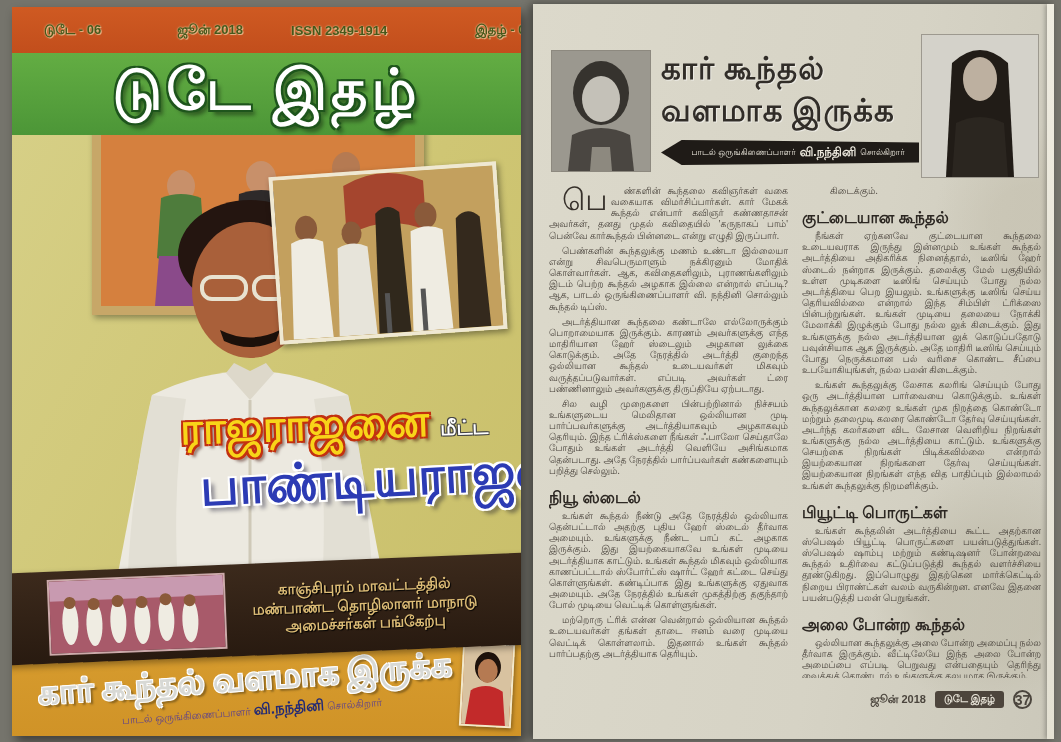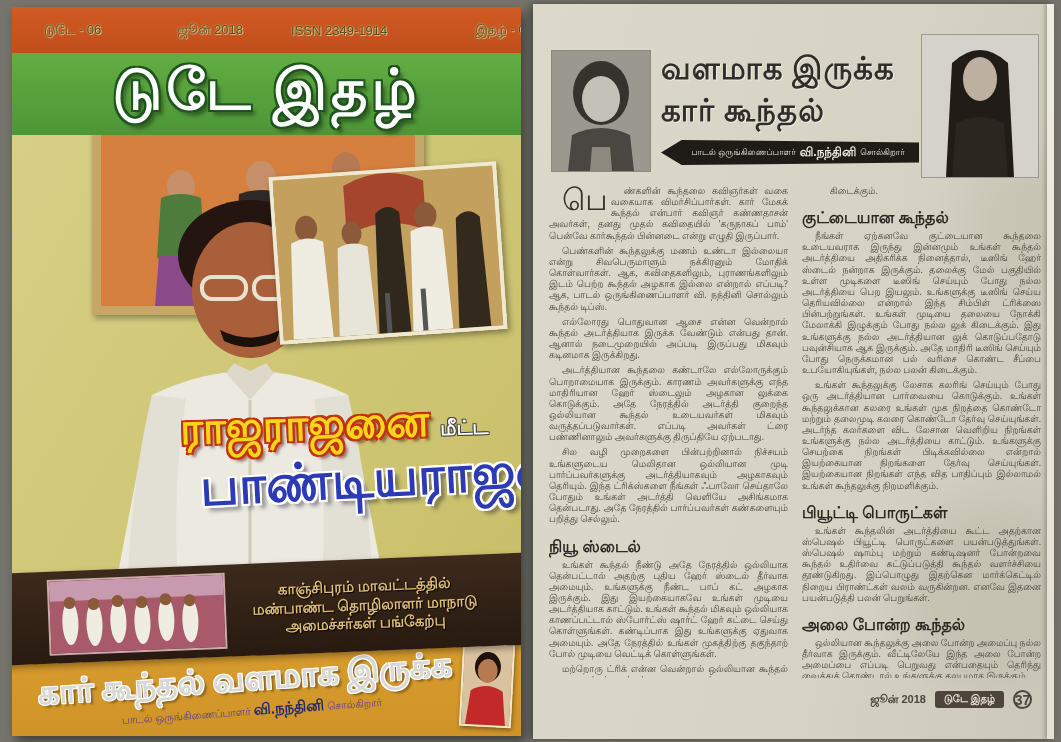--- a/index.html
+++ b/index.html
@@ -5,21 +5,21 @@
   * { margin:0; padding:0; box-sizing:border-box; }
   body { background:#6f6e66; font-family:"Liberation Sans", sans-serif; }
   #canvas { position:relative; width:1061px; height:742px; background:#75746c; overflow:hidden; }
 
   
   #cover { position:absolute; left:12px; top:7px; width:509px; height:729px;
            background:#d0c878; box-shadow:4px 6px 10px rgba(0,0,0,.45); overflow:hidden; }
   .masthead { position:absolute; left:0; top:0; width:100%; height:46px;
               background:linear-gradient(#cf5a22,#c24e1c); display:flex; align-items:center;
               padding:0 8px; z-index:6; }
-  .masthead .mh-item { color:#47581a; font-weight:normal; font-size:13px;
+  .masthead .mh-item { color:#47581a; font-weight:bold; font-size:13px;
               text-shadow:0 0 2px #e9dfb6, 1px 1px 0 rgba(255,240,200,.5); white-space:nowrap; }
   .mh-vol { margin-left:24px; } .mh-date { margin-left:76px; } .mh-issn { margin-left:48px; } .mh-issue { margin-left:48px;padding-left:40px; }
   .price-badge { margin-left:auto; margin-right:4px; background:radial-gradient(#f6d838,#edbe23);
               border-radius:14px; padding:5px 9px; color:#c62806; font-weight:bold; font-size:15px;
               box-shadow:0 0 0 2px #f3e49a, 1px 2px 3px rgba(0,0,0,.4); }
   .titleband { position:absolute; left:0; top:46px; width:100%; height:82px;
               background:linear-gradient(#63ad43,#4c9637); z-index:5; display:flex;
               align-items:center; justify-content:center; }
   .cover-title { font-size:56px; font-weight:bold; color:#ffffff; letter-spacing:4px;
               font-family:"Liberation Serif", serif;
@@ -227,22 +227,22 @@
       <svg width="100%" height="100%" viewBox="0 0 98 120" preserveAspectRatio="none">
         <rect width="98" height="120" fill="#9b988f"></rect>
         <ellipse cx="49" cy="42" rx="28" ry="32" fill="#36332e"></ellipse>
         <ellipse cx="49" cy="48" rx="19" ry="23" fill="#c4c1b8"></ellipse>
         <path d="M20 84 Q49 70 78 84 L82 120 L16 120 Z" fill="#4a4641"></path>
         <path d="M40 96 L58 96 L60 120 L38 120 Z" fill="#8d897f"></path>
       </svg>
     </div>
 
     <div class="art-title">
+      <div>கார் கூந்தல்</div>
       <div>வளமாக இருக்க</div>
-      <div>கார் கூந்தல்</div>
     </div>
 
     <div class="arrow-band">
       <span>பாடல் ஒருங்கிணைப்பாளர்</span>
       <span class="byl-name">வி.நந்தினி</span>
       <span>சொல்கிறார்</span>
     </div>
 
     <div class="art-photo-right">
       <svg width="100%" height="100%" viewBox="0 0 116 142" preserveAspectRatio="none">
@@ -250,21 +250,20 @@
         <path d="M30 28 Q58 2 86 28 L92 142 L24 142 Z" fill="#211c17"></path>
         <ellipse cx="58" cy="44" rx="17" ry="22" fill="#bdb0a0"></ellipse>
         <path d="M34 88 Q58 76 82 88 L86 142 L30 142 Z" fill="#2b2620"></path>
       </svg>
     </div>
 
     <div class="columns">
       <div class="col">
           <p class="para dropcap">பெண்களின் கூந்தலை கவிஞர்கள் வகை வகையாக விமர்சிப்பார்கள். கார் மேகக் கூந்தல் என்பார் கவிஞர் கண்ணதாசன் அவர்கள், தனது முதல் கவிதையில் 'கருநாகப் பாம்' பென்வே கார்கூந்தல் பின்னடை என்று எழுதி இருப்பார்.</p>
           <p class="para">பெண்களின் கூந்தலுக்கு மணம் உண்டா இல்லையா என்று சிவபெருமாளும் நக்கிரனும் மோதிக் கொள்வார்கள். ஆக, கவிதைகளிலும், புராணங்களிலும் இடம் பெற்ற கூந்தல் அழகாக இல்லை என்றால் எப்படி? ஆக, பாடல் ஒருங்கிணைப்பாளர் வி. நந்தினி சொல்லும் கூந்தல் டிப்ஸ்.</p>
-          <p class="para">எல்லோரது பொதுவான ஆசை என்ன வென்றால் கூந்தல் அடர்த்தியாக இருக்க வேண்டும் என்பது தான். ஆனால் நடைமுறையில் அப்படி இருப்பது மிகவும் கடினமாக இருக்கிறது.</p>
           <p class="para">அடர்த்தியான கூந்தலை கண்டாலே எல்லோருக்கும் பொறாமையாக இருக்கும். காரணம் அவர்களுக்கு எந்த மாதிரியான ஹேர் ஸ்டைலும் அழகான லுக்கை கொடுக்கும். அதே நேரத்தில் அடர்த்தி குறைந்த ஒல்லியான கூந்தல் உடையவர்கள் மிகவும் வருத்தப்படுவார்கள். எப்படி அவர்கள் ட்ரை பண்ணினாலும் அவர்களுக்கு திருப்தியே ஏற்படாது.</p>
           <p class="para">சில வழி முறைகளை பின்பற்றினால் நிச்சயம் உங்களுடைய மெலிதான ஒல்லியான முடி பார்ப்பவர்களுக்கு அடர்த்தியாகவும் அழகாகவும் தெரியும். இந்த ட்ரிக்ஸ்களை நீங்கள் ஃபாலோ செய்தாலே போதும் உங்கள் அடர்த்தி வெளியே அசிங்கமாக தென்படாது. அதே நேரத்தில் பார்ப்பவர்கள் கண்களையும் பறித்து செல்லும்.</p>
           <h3 class="subhead">நியூ ஸ்டைல்</h3>
           <p class="para">உங்கள் கூந்தல் நீண்டு அதே நேரத்தில் ஒல்லியாக தென்பட்டால் அதற்கு புதிய ஹேர் ஸ்டைல் தீர்வாக அமையும். உங்களுக்கு நீண்ட பாப் கட் அழகாக இருக்கும். இது இயற்கையாகவே உங்கள் முடியை அடர்த்தியாக காட்டும். உங்கள் கூந்தல் மிகவும் ஒல்லியாக காணப்பட்டால் ஸ்போர்ட்ஸ் ஷார்ட் ஹேர் கட்டை செய்து கொள்ளுங்கள். கண்டிப்பாக இது உங்களுக்கு ஏதுவாக அமையும். அதே நேரத்தில் உங்கள் முகத்திற்கு தகுந்தாற் போல் முடியை வெட்டிக் கொள்ளுங்கள்.</p>
           <p class="para">மற்றொரு ட்ரிக் என்ன வென்றால் ஒல்லியான கூந்தல் உடையவர்கள் தங்கள் தாடை ஈனம் வரை முடியை வெட்டிக் கொள்ளலாம். இதனால் உங்கள் கூந்தல் பார்ப்பதற்கு அடர்த்தியாக தெரியும்.</p>
         </div>
       <div class="col">
           <p class="para noindent">கிடைக்கும்.</p>
           <h3 class="subhead">குட்டையான கூந்தல்</h3>
           <p class="para">நீங்கள் ஏற்கனவே குட்டையான கூந்தலை உடையவராக இருந்து இன்னமும் உங்கள் கூந்தல் அடர்த்தியை அதிகரிக்க நினைத்தால், டீஸிங் ஹேர் ஸ்டைல் நன்றாக இருக்கும். தலைக்கு மேல் பகுதியில் உள்ள முடிகளை டீஸிங் செய்யும் போது நல்ல அடர்த்தியை பெற இயலும். உங்களுக்கு டீஸிங் செய்ய தெரியவில்லை என்றால் இந்த சிம்பிள் ட்ரிக்ஸை பின்பற்றுங்கள். உங்கள் முடியை தலையை நோக்கி மேலாக்கி இழுக்கும் போது நல்ல லுக் கிடைக்கும். இது உங்களுக்கு நல்ல அடர்த்தியான லுக் கொடுப்பதோடு பவுன்சியாக ஆக இருக்கும். அதே மாதிரி டீஸிங் செய்யும் போது நெருக்கமான பல் வரிசை கொண்ட சீப்பை உபயோகியுங்கள், நல்ல பலன் கிடைக்கும்.</p>

